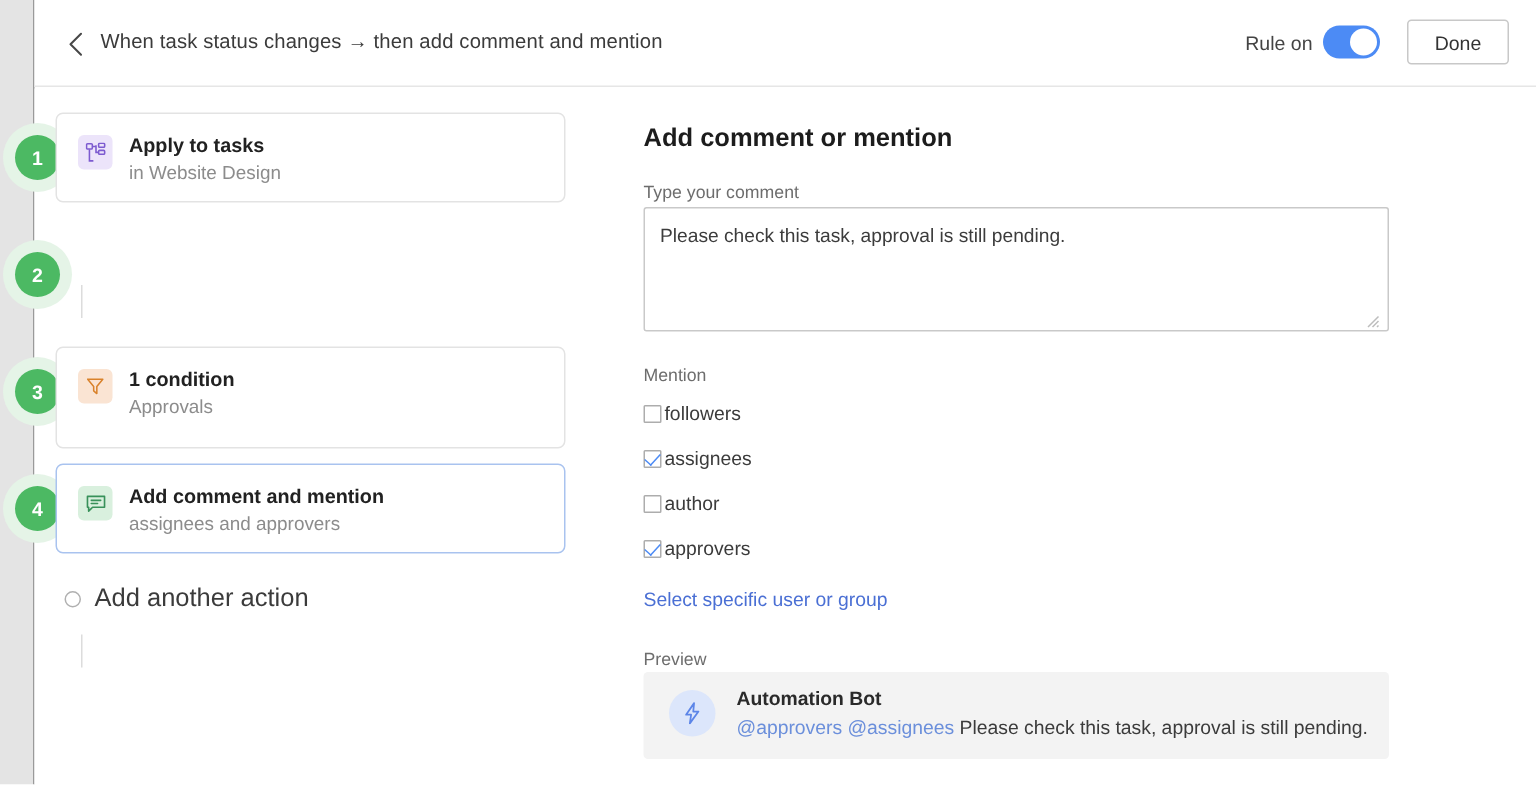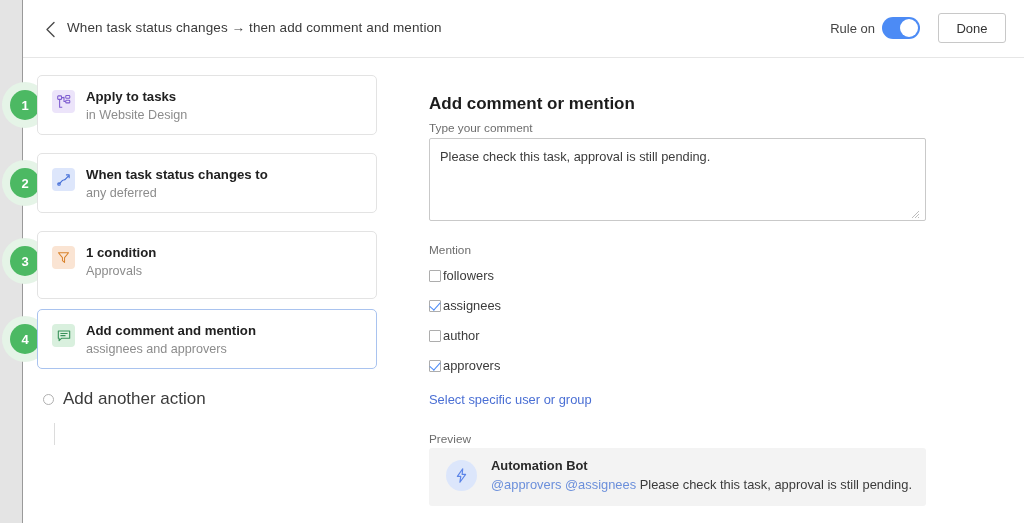--- a/index.html
+++ b/index.html
@@ -133,21 +133,20 @@
   }
   .add-label { font-size: 17px; color: #3b3b3b; white-space: nowrap; }
 
   
   .detail { position: absolute; left: 418px; top: 59px; width: 606px; height: 464px; background:#fff; }
 
   .detail-title {
     position: absolute; left: 11px; top: 23px;
     font-size: 17px; font-weight: bold; color: #1c1c1c;
     white-space: nowrap;
-    margin-top: 12px;
   }
   .field-label {
     position: absolute; font-size: 11.8px; color: #6d6d6d;
     white-space: nowrap;
   }
   .comment-label { left: 11px; top: 62px; }
 
   .comment-box {
     position: absolute; left: 11px; top: 79px;
     width: 497px; height: 83px;
@@ -261,31 +260,20 @@
           </svg>
         </div>
         <div class="step-title">Apply to tasks</div>
         <div class="step-sub">in Website Design</div>
       </div>
     </div>
 
     <div class="step-row" style="top:94px; height:60px;">
       <div class="badge-halo" style="left:-21px; top:7px;"></div>
       <div class="badge" style="left:-13px; top:15px;">2</div>
-      <div class="step-card" style="top:0; height:60px;">
-        <div class="step-icon" style="background:#dde6fb;">
-          <svg width="14" height="14" viewBox="0 0 16 16">
-            <path d="M1.6 12.5 C4 12.5 5 8 7.6 8 C10 8 11 4.5 13.4 3.4" fill="none" stroke="#4670d8" stroke-width="1.3" stroke-linecap="round"></path>
-            <circle cx="2.3" cy="12.6" r="1.5" fill="none" stroke="#4670d8" stroke-width="1.2"></circle>
-            <path d="M10.8 2.2 L13.9 2.2 L13.9 5.3" fill="none" stroke="#4670d8" stroke-width="1.3" stroke-linecap="round" stroke-linejoin="round"></path>
-          </svg>
-        </div>
-        <div class="step-title">When task status changes to</div>
-        <div class="step-sub">any deferred</div>
-      </div>
     </div>
 
     <div class="step-row" style="top:172px; height:60px;">
       <div class="badge-halo" style="left:-21px; top:7px;"></div>
       <div class="badge" style="left:-13px; top:15px;">3</div>
       <div class="step-card" style="top:0; height:68px;padding-left:11px;">
         <div class="step-icon" style="background:#fae4d3;">
           <svg width="13" height="13" viewBox="0 0 16 16">
             <path d="M1.8 2.2 L14.2 2.2 L9.3 8.2 L9.3 14 L6.7 11.8 L6.7 8.2 Z" fill="none" stroke="#d9822b" stroke-width="1.25" stroke-linejoin="round"></path>
           </svg>

